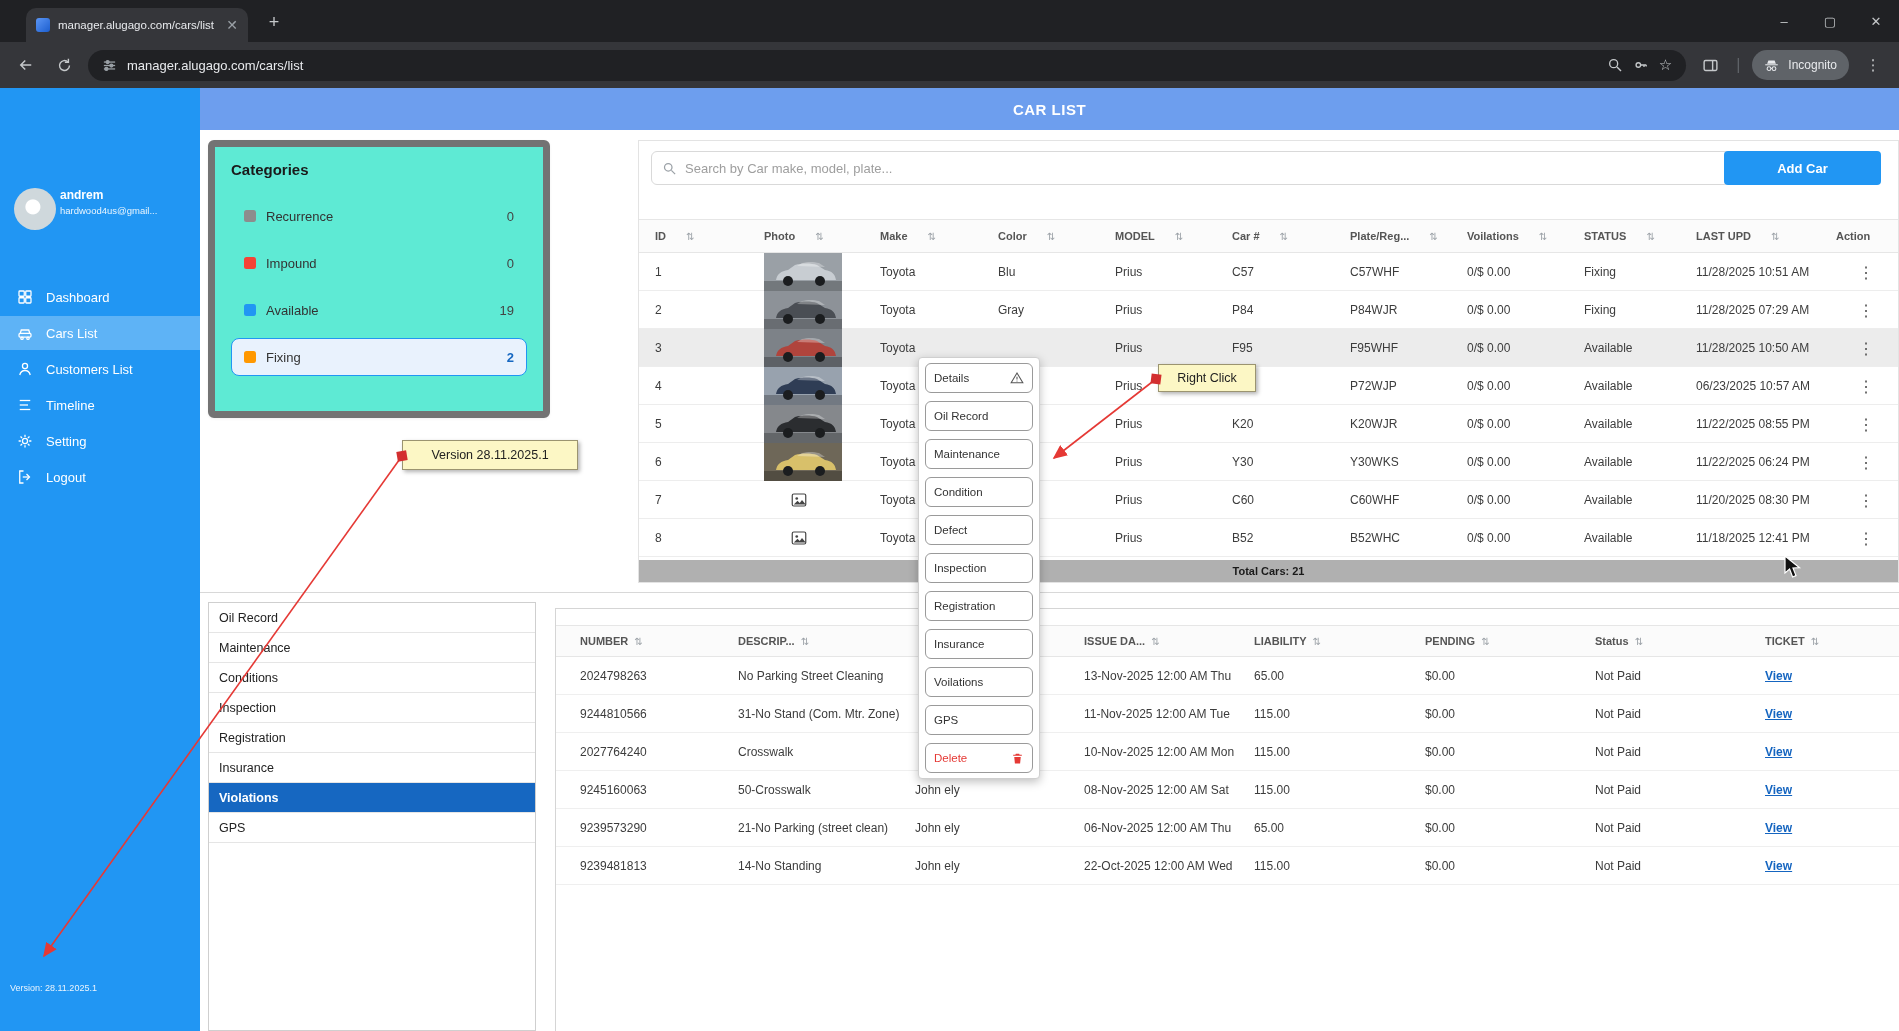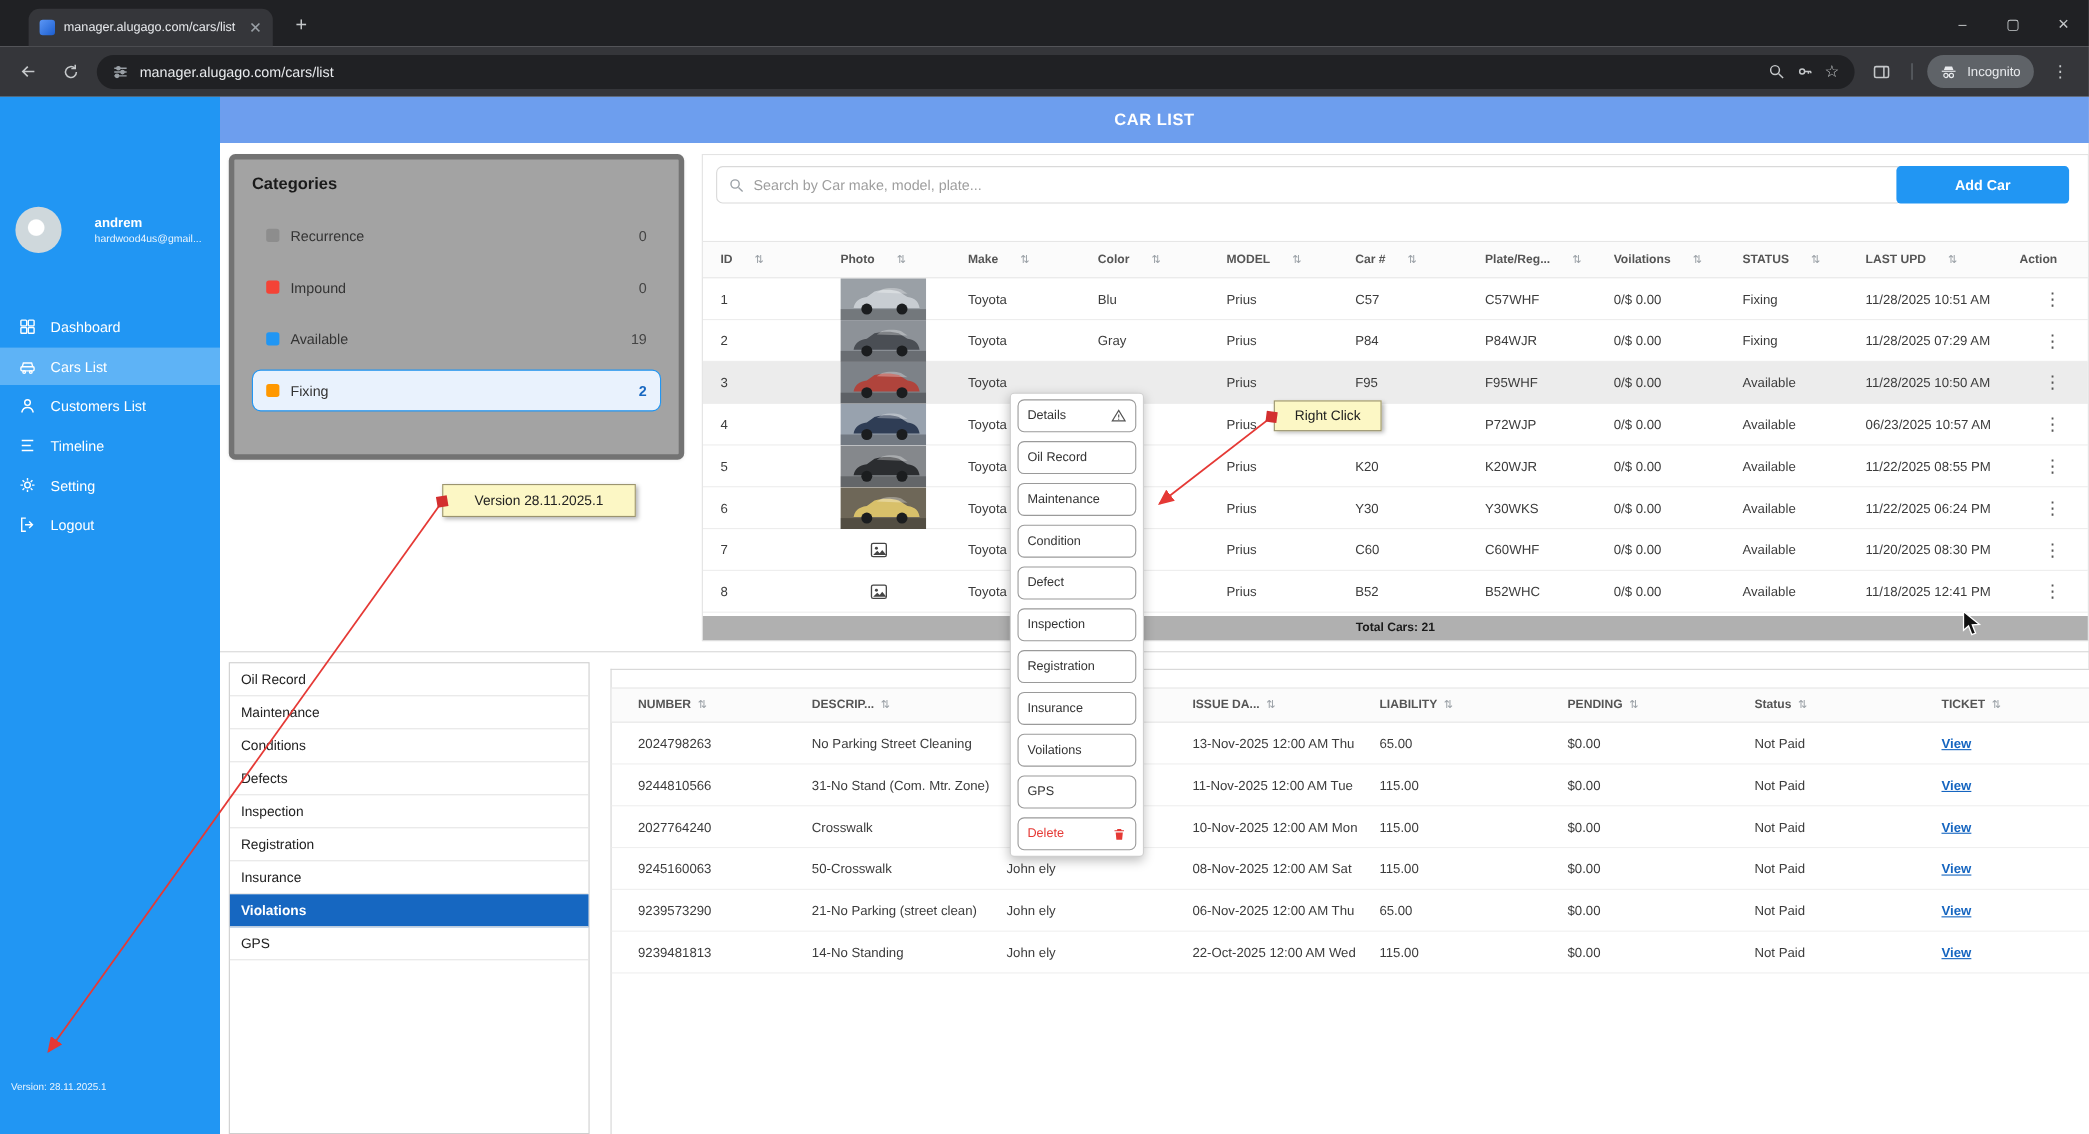--- a/index.html
+++ b/index.html
@@ -18,34 +18,34 @@
 .winbtn{width:46px;height:42px;display:flex;align-items:center;justify-content:center;color:#c5c8ca;font-size:13px}
 #toolbar{position:absolute;top:42px;left:0;right:0;height:46px;background:#35363a;display:flex;align-items:center;padding:0 12px;gap:10px}
 .tbtn{width:28px;height:28px;display:flex;align-items:center;justify-content:center;border-radius:50%}
 #addrbar{flex:1;height:31px;background:#202124;border-radius:16px;display:flex;align-items:center;padding:0 14px;gap:10px;color:#e8eaed;font-size:13px}
 #addrbar .spacer{flex:1}
 .sep{color:#5f6368;font-size:16px;padding:0 2px}
 .incog-pill{height:30px;border-radius:15px;background:#5f6368;color:#e8eaed;font-size:12px;display:flex;align-items:center;gap:9px;padding:0 12px}
 
 
 #sidebar{position:absolute;top:88px;left:0;width:200px;height:943px;background:var(--blue,#2196f3);color:#fff}
-.user{position:absolute;top:100px;left:14px;display:flex;gap:30px;align-items:center}
+.user{position:absolute;top:100px;left:14px;display:flex;gap:4px;}
 .avatar{width:42px;height:42px;border-radius:50%;background:radial-gradient(circle at 45% 45%,#fff 0 7px,#cfd8dc 8px 100%)}
 .uname{font-size:12px;font-weight:bold}
 .uemail{font-size:9.5px;opacity:.9;margin-top:3px}
 #nav{position:absolute;top:192px;left:0;right:0}
 .nav-item{height:34px;margin-bottom:2px;display:flex;align-items:center;gap:12px;padding:0 16px;font-size:13px;cursor:default}
 .nav-item.active{background:rgba(255,255,255,.28)}
 .nav-icon{width:18px;height:18px}
 .side-version{position:absolute;left:10px;top:895px;font-size:9px;color:#eaf4fe}
 #band{position:absolute;left:200px;top:88px;right:0;height:42px;background:var(--band,#6d9eee);display:flex;align-items:center;justify-content:center;color:#fff;font-weight:bold;font-size:15px;letter-spacing:.5px}
 .hdiv{position:absolute;left:200px;top:592px;right:0;height:1px;background:#d8d8d8}
 
 
-#catcard{position:absolute;left:208px;top:140px;width:414px;height:278px;background:#a3a3a3;border:5px solid #737373;border-radius:6px;box-shadow:0 1px 3px rgba(0,0,0,.06)}
+#catcard{position:absolute;left:208px;top:140px;width:342px;height:278px;background:#5eead4;border:7px solid #737373;border-radius:6px;box-shadow:0 1px 3px rgba(0,0,0,.06)}
 #catcard h2{font-size:15px;color:#1a1a1a;padding:14px 16px 10px}
 .allrow{display:flex;justify-content:space-between;padding:8px 16px 12px;font-size:13px;color:#222;border-bottom:1px solid #f0f0f0}
 .cat-item{height:38px;margin:9px 16px 0;display:flex;align-items:center;padding:0 12px;border-radius:8px;font-size:13px;color:#333;border:1px solid transparent}
 .cat-item.selected{border:1.5px solid var(--blue,#2196f3);background:#e9f2fd}
 .cat-swatch{width:12px;height:12px;border-radius:2.5px;flex:0 0 auto}
 .cat-label{margin-left:10px;flex:1}
 .cat-count{color:#444}
 .cat-count.blue{color:#1667c1;font-weight:bold}
 
 
@@ -503,21 +503,20 @@
       </div>
     <div id="totalbar">
       <span>Total Cars: 21</span>
     </div>
   </div>
 
   <div id="tabscard">
       <div class="dtab">Oil Record</div>
       <div class="dtab">Maintenance</div>
       <div class="dtab">Conditions</div>
-      <div class="dtab">Defects</div>
       <div class="dtab">Inspection</div>
       <div class="dtab">Registration</div>
       <div class="dtab">Insurance</div>
       <div class="dtab selected">Violations</div>
       <div class="dtab">GPS</div>
     </div>
 
   <div id="violcard">
     <div id="viol-head" class="viol-grid">
         <div class="th">

